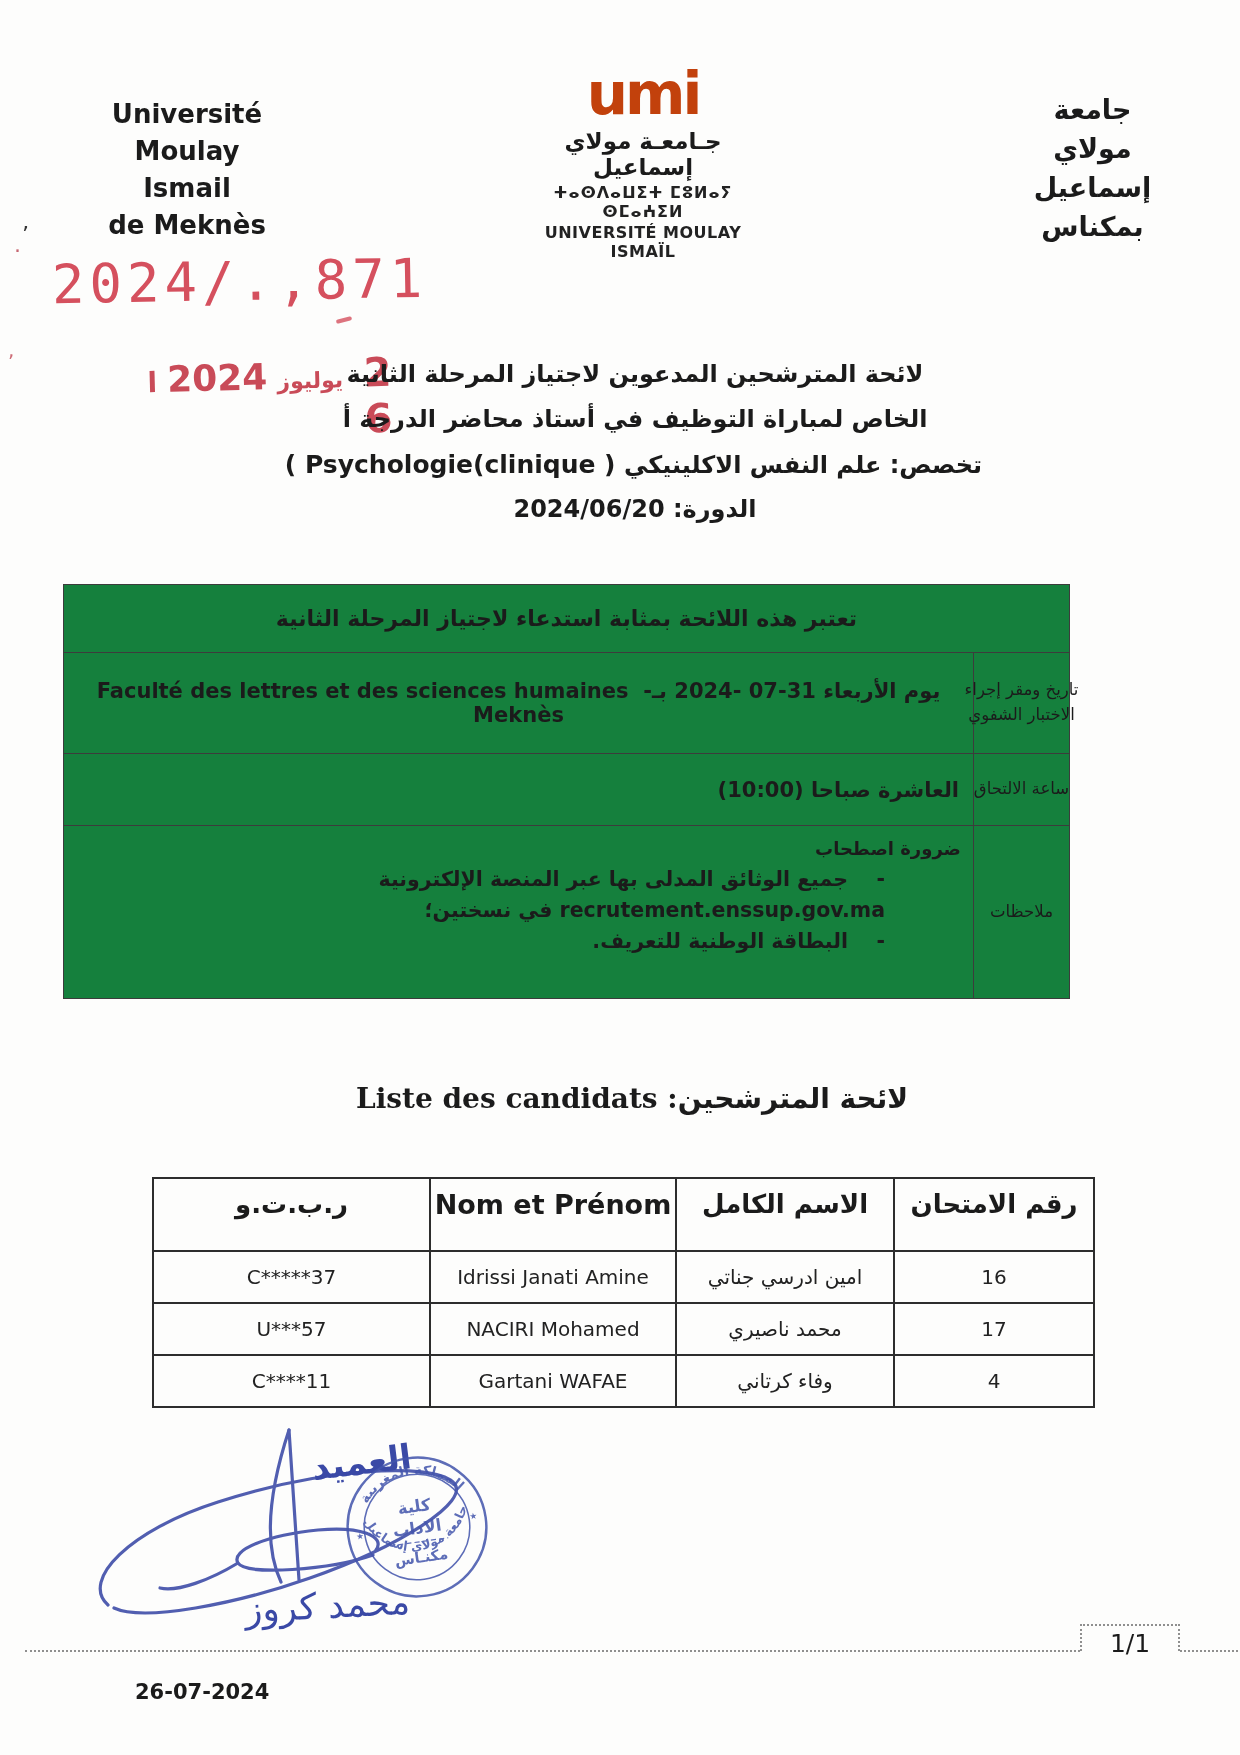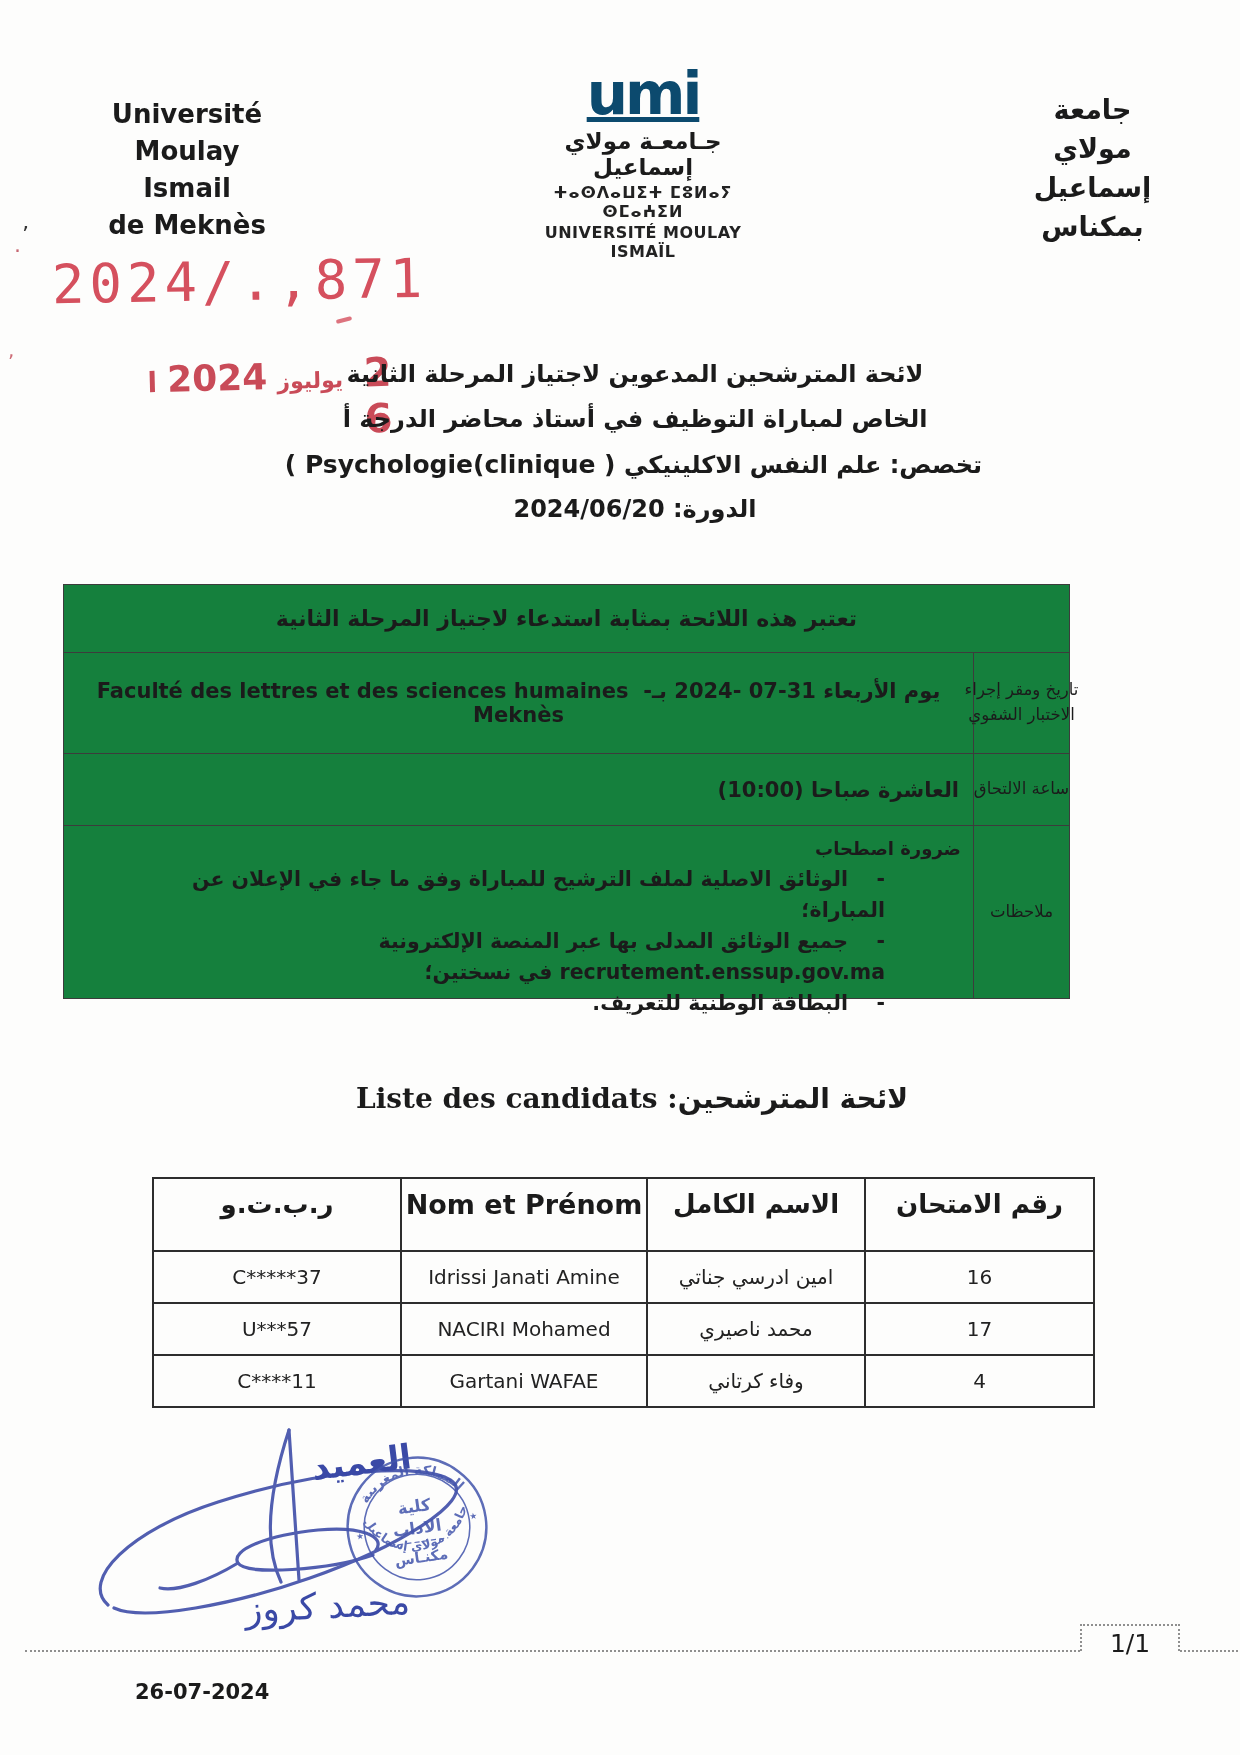--- a/index.html
+++ b/index.html
@@ -5,22 +5,22 @@
   html,body{margin:0;padding:0;background:#ffffff;}
   .page{position:relative;width:1240px;height:1755px;background:#fdfdfc;
         font-family:"DejaVu Sans",sans-serif;color:#1b1b1b;overflow:hidden;}
 
   
   .hdr-left{position:absolute;left:107px;top:96px;width:160px;text-align:center;
             font-weight:bold;font-size:26px;line-height:37px;}
   .hdr-right{position:absolute;left:1000px;top:90px;width:185px;text-align:center;
              direction:rtl;font-weight:bold;font-size:27px;line-height:39px;}
   .logo{position:absolute;left:523px;top:66px;width:240px;text-align:center;}
-  .logo-mark{font-size:58px;line-height:56px;font-weight:bold;color:#0c4a6e;
-             letter-spacing:-3px;text-decoration:underline;}
+  .logo-mark{font-size:58px;line-height:56px;font-weight:bold;color:#c2410c;
+             letter-spacing:-3px;}
   .logo-ar{font-size:23px;font-weight:bold;margin-top:6px;direction:rtl;}
   .logo-tif{font-size:16px;font-weight:bold;letter-spacing:1px;margin-top:3px;color:#222;}
   .logo-lat{font-size:16px;font-weight:bold;letter-spacing:.5px;margin-top:2px;color:#222;}
 
   
   .reg-num{position:absolute;left:52px;top:252px;font-family:"DejaVu Sans Mono",monospace;
            font-size:54px;line-height:60px;color:#d5505e;letter-spacing:5px;
            transform:rotate(-1deg);}
   .reg-undermark{position:absolute;left:336px;top:318px;width:16px;height:4px;
                  background:#d5505e;border-radius:2px;transform:rotate(-14deg);opacity:.8;}
@@ -77,21 +77,21 @@
                  font-family:"DejaVu Serif","DejaVu Sans",serif;}
 
   
   .cand-table{position:absolute;left:152px;top:1177px;width:943px;
               border:2px solid #2d2d2d;box-sizing:border-box;background:#fdfdfc;}
   .ct-row{display:flex;}
   .ct-row.data{border-top:2px solid #2d2d2d;}
   .ct-cell{box-sizing:border-box;display:flex;align-items:center;justify-content:center;
            border-left:2px solid #2d2d2d;}
   .ct-cell:first-child{border-left:none;}
-  .ct-c1{width:246px;}
+  .ct-c1{width:275px;}
   .ct-c2{width:246px;}
   .ct-c3{width:218px;}
   .ct-c4{flex:1;}
   .ct-head{height:71px;align-items:flex-start;padding-top:10px;font-weight:bold;}
   .ct-head.ar{direction:rtl;font-size:26px;}
   .ct-head.lat{font-size:27px;}
   .ct-row.data .ct-cell{height:50px;font-size:20px;color:#222;}
   .cell-ar{direction:rtl;}
 
   
@@ -185,21 +185,20 @@
       </div>
       <div class="it-label">
         <div class="lbl-line">ساعة الالتحاق</div>
       </div>
     </div>
 
     <div class="it-row cells row-notes">
       <div class="it-content notes-cell">
         <div class="notes-intro">ضرورة اصطحاب</div>
         <div class="notes-bullets">
-          <div>-&nbsp;&nbsp;&nbsp; الوثائق الاصلية لملف الترشيح للمباراة وفق ما جاء في الإعلان عن المباراة؛</div>
           <div>-&nbsp;&nbsp;&nbsp; جميع الوثائق المدلى بها عبر المنصة الإلكترونية recrutement.enssup.gov.ma في نسختين؛</div>
           <div>-&nbsp;&nbsp;&nbsp; البطاقة الوطنية للتعريف.</div>
         </div>
       </div>
       <div class="it-label">
         <div class="lbl-line">ملاحظات</div>
       </div>
     </div>
   </div>
 

